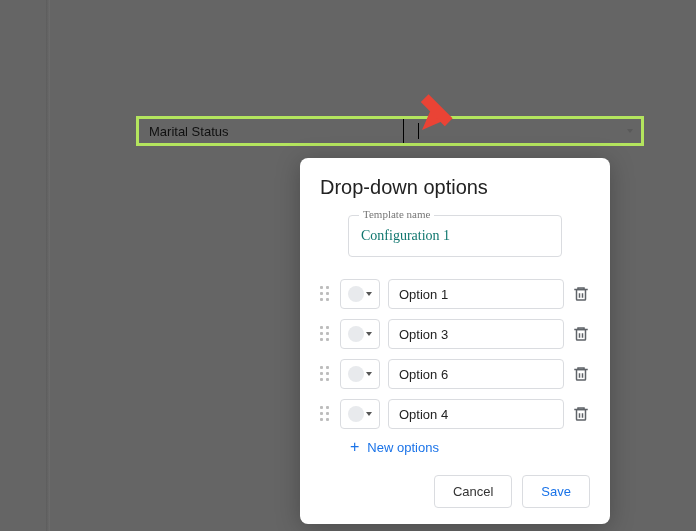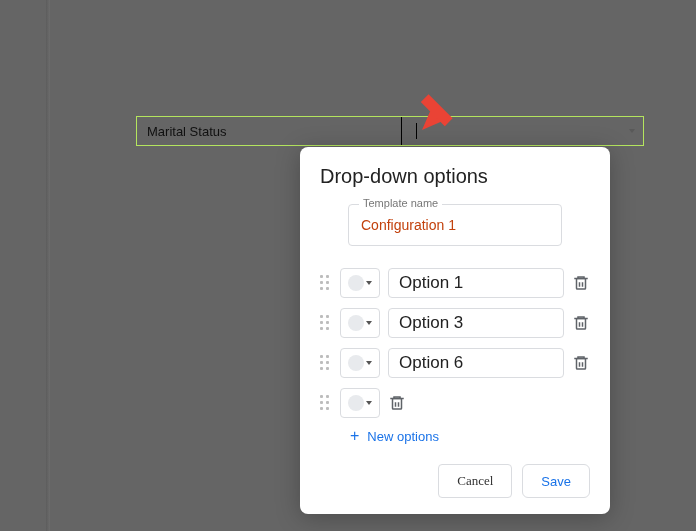--- a/index.html
+++ b/index.html
@@ -15,21 +15,21 @@
   }
 
   
   .tbl {
     position: absolute;
     top: 116px;
     left: 136px;
     right: 52px;
     height: 30px;
     display: flex;
-    border: 1px solid #bef264;
+    border: 3px solid #bef264;
     background: rgba(0,0,0,0);
   }
   .tbl-cell {
     border-right: 1px solid #000;
     display: flex;
     align-items: center;
     padding: 0 10px;
     font-size: 13px;
     color: #111;
   }
@@ -59,21 +59,21 @@
   .arrow {
     position: absolute;
     left: 420px; top: 72px;
     width: 60px; height: 60px;
     pointer-events: none;
   }
 
   
   .dialog {
     position: absolute;
-    left: 300px; top: 147px;
+    left: 300px; top: 158px;
     width: 310px;
     background: #fff;
     border-radius: 8px;
     box-shadow: 0 4px 24px rgba(0,0,0,0.25);
     padding: 18px 20px 16px 20px;
   }
   .dialog h2 {
     font-size: 20px;
     font-weight: 400;
     color: #222;
@@ -83,32 +83,33 @@
 
   .field-wrap {
     position: relative;
     border: 1px solid #dadce0;
     border-radius: 4px;
     height: 42px;
     display: flex;
     align-items: center;
     padding: 0 12px;
     margin: 0 28px 22px 28px;
+    font-family: Liberation Serif, serif;
   }
   .field-wrap .floating-label {
     position: absolute;
     top: -8px; left: 10px;
     background: #fff;
     padding: 0 4px;
     font-size: 11px;
     color: #777;
   }
   .field-wrap .value {
     font-size: 14px;
-    color: #c2410c;
+    color: #0f766e;
   }
 
   .opt-row {
     display: flex;
     align-items: center;
     margin-bottom: 10px;
     gap: 8px;
   }
   .drag {
     width: 12px; height: 16px;
@@ -143,21 +144,21 @@
   }
 
   .opt-input {
     flex: 1;
     border: 1px solid #dadce0;
     border-radius: 4px;
     height: 30px;
     display: flex;
     align-items: center;
     padding: 0 10px;
-    font-size: 17px;
+    font-size: 13px;
     color: #222;
   }
 
   .trash {
     width: 18px; height: 18px;
     cursor: pointer;
     color: #5f6368;
   }
   .trash svg { width: 100%; height: 100%; display: block; }
 
@@ -178,22 +179,22 @@
     gap: 10px;
   }
   .btn {
     border: 1px solid #dadce0;
     border-radius: 4px;
     background: #fff;
     padding: 8px 18px;
     font-size: 13px;
     cursor: pointer;
   }
-  .btn.cancel { color: #333; font-family: Liberation Serif, serif; }
-  .btn.save { color: #1a73e8; border-radius: 6px; }
+  .btn.cancel { color: #333; }
+  .btn.save { color: #1a73e8; }
 </style>
 </head>
 <body>
 
 <div class="doc-edge"></div>
 
 <div class="tbl">
   <div class="tbl-cell label">
     <span>Marital Status</span>
   </div>
@@ -304,20 +305,23 @@
           <span></span>
           <span></span>
           <span></span>
           <span></span>
           <span></span>
         </div>
         <div class="color-chip">
           <span class="dot"></span>
           <span class="mini-caret"></span>
         </div>
+        <div class="opt-input">
+          <span>Option 4</span>
+        </div>
         <div class="trash">
           <svg viewBox="0 0 24 24" fill="none" stroke="#5f6368" stroke-width="2">
             <path d="M3 6h18"></path>
             <path d="M8 6V4h8v2"></path>
             <rect x="6" y="6" width="12" height="14" rx="1"></rect>
             <path d="M10 11v6M14 11v6"></path>
           </svg>
         </div>
       </div>
     </div>

